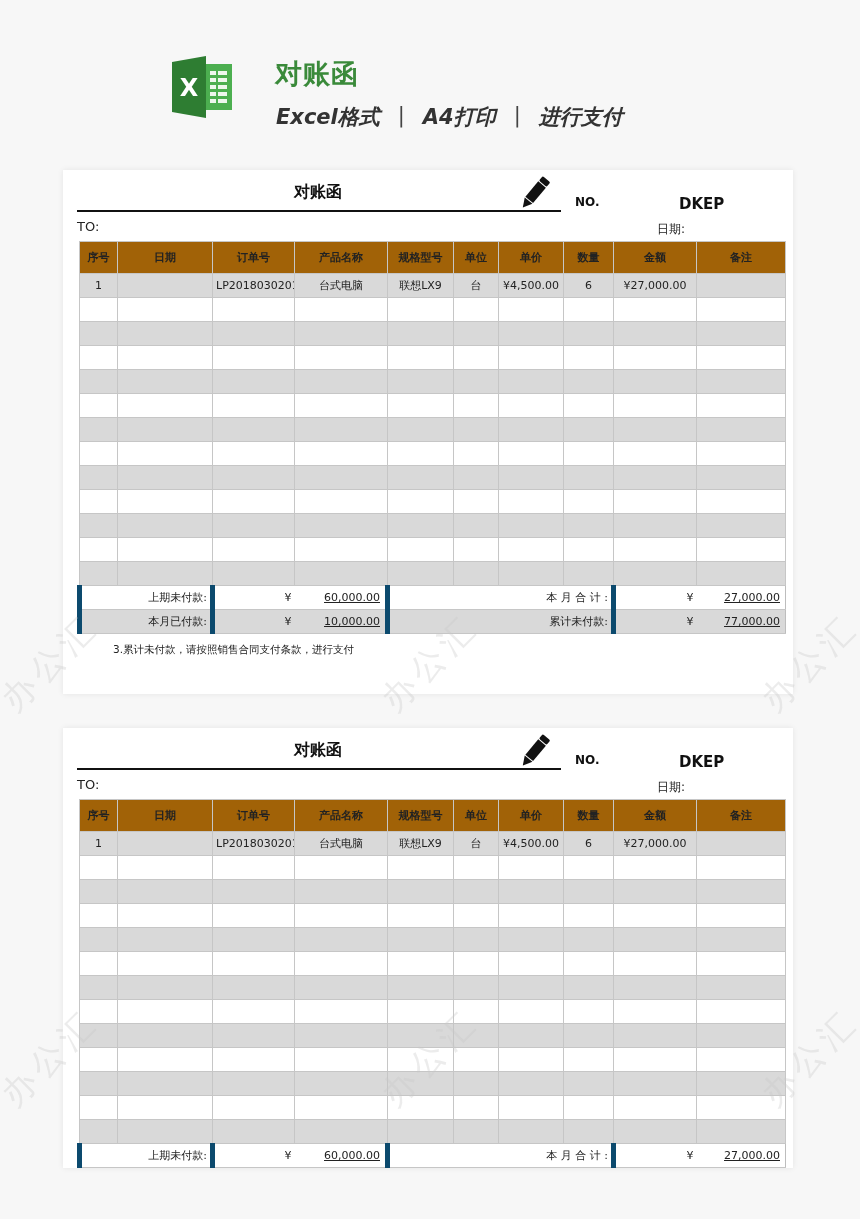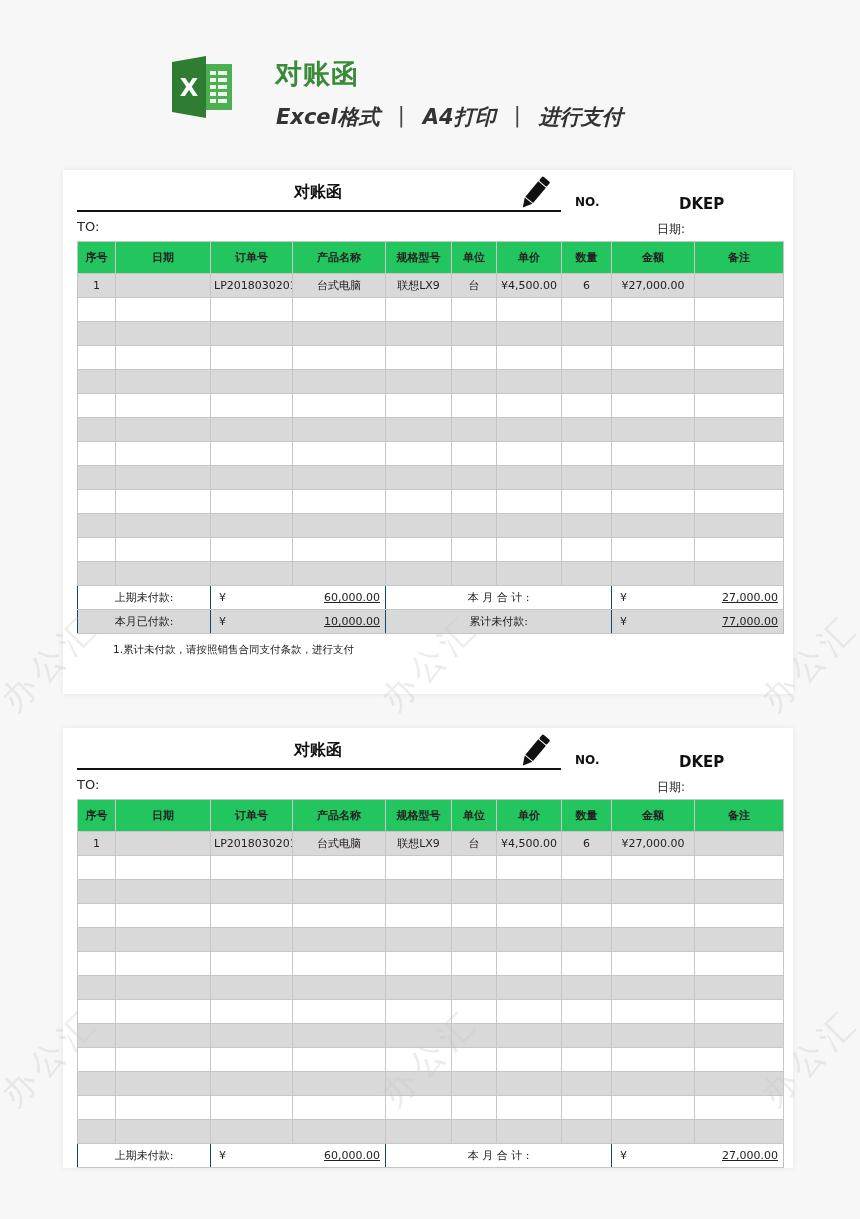--- a/index.html
+++ b/index.html
@@ -42,27 +42,27 @@
 
   table.grid {
     position:absolute; left:14px; top:71px; width:706px;
     border-collapse:collapse; table-layout:fixed; font-size:11px;
     border:1px solid #bdbdbd;
   }
   table.grid th, table.grid td {
     border:1px solid #c6c6c6; height:23px; padding:0 3px; text-align:center;
     white-space:nowrap; overflow:hidden;
   }
-  table.grid th { background:#22c55e; color:#222; font-weight:bold; height:31px; }
+  table.grid th { background:#a16207; color:#222; font-weight:bold; height:31px; }
   table.grid tr.gray td { background:#d9d9d9; }
   table.grid tr.white td { background:#fff; }
   table.grid td.r { text-align:right; padding-right:5px;text-decoration:underline; }
   table.grid td.l { text-align:left; padding-left:8px; }
   table.grid tr.sum td { border-left:none; border-right:none; }
-  table.grid tr.sum td.bl { border-left:1px solid #0c4a6e; }
+  table.grid tr.sum td.bl { border-left:5px solid #0c4a6e;text-align:right; }
   .notes {
     position:absolute; left:14px; top:471px; font-size:10.5px; color:#222; line-height:16px;
   }
   .notes .ind { padding-left:36px; }
 
   .wm {
     position:absolute; font-size:34px; color:rgba(200,200,200,0.35);
     transform:rotate(-45deg); white-space:nowrap; pointer-events:none;
     font-family:"DejaVu Sans",sans-serif; letter-spacing:6px;
   }
@@ -312,21 +312,21 @@
         <td class="l bl">¥</td>
         <td class="r">10,000.00</td>
         <td colspan="4" class="bl">累计未付款:</td>
         <td class="l bl">¥</td>
         <td class="r">77,000.00</td>
       </tr>
     </tbody>
   </table>
 
   <div class="notes">
-    <div class="ind">1.累计未付款，请按照销售合同支付条款，进行支付</div>
+    <div class="ind">3.累计未付款，请按照销售合同支付条款，进行支付</div>
   </div>
 </div>
 <div class="card card2">
   <div class="doc-title">对账函</div>
   <div class="title-line"></div>
   <svg class="pen" viewBox="0 0 34 36">
     <g transform="rotate(40 17 18)">
       <rect x="12" y="0" width="10" height="6" rx="1.5" fill="#111"></rect>
       <rect x="12" y="7" width="10" height="20" fill="#111"></rect>
       <polygon points="12,28 22,28 17,37" fill="#111"></polygon>

